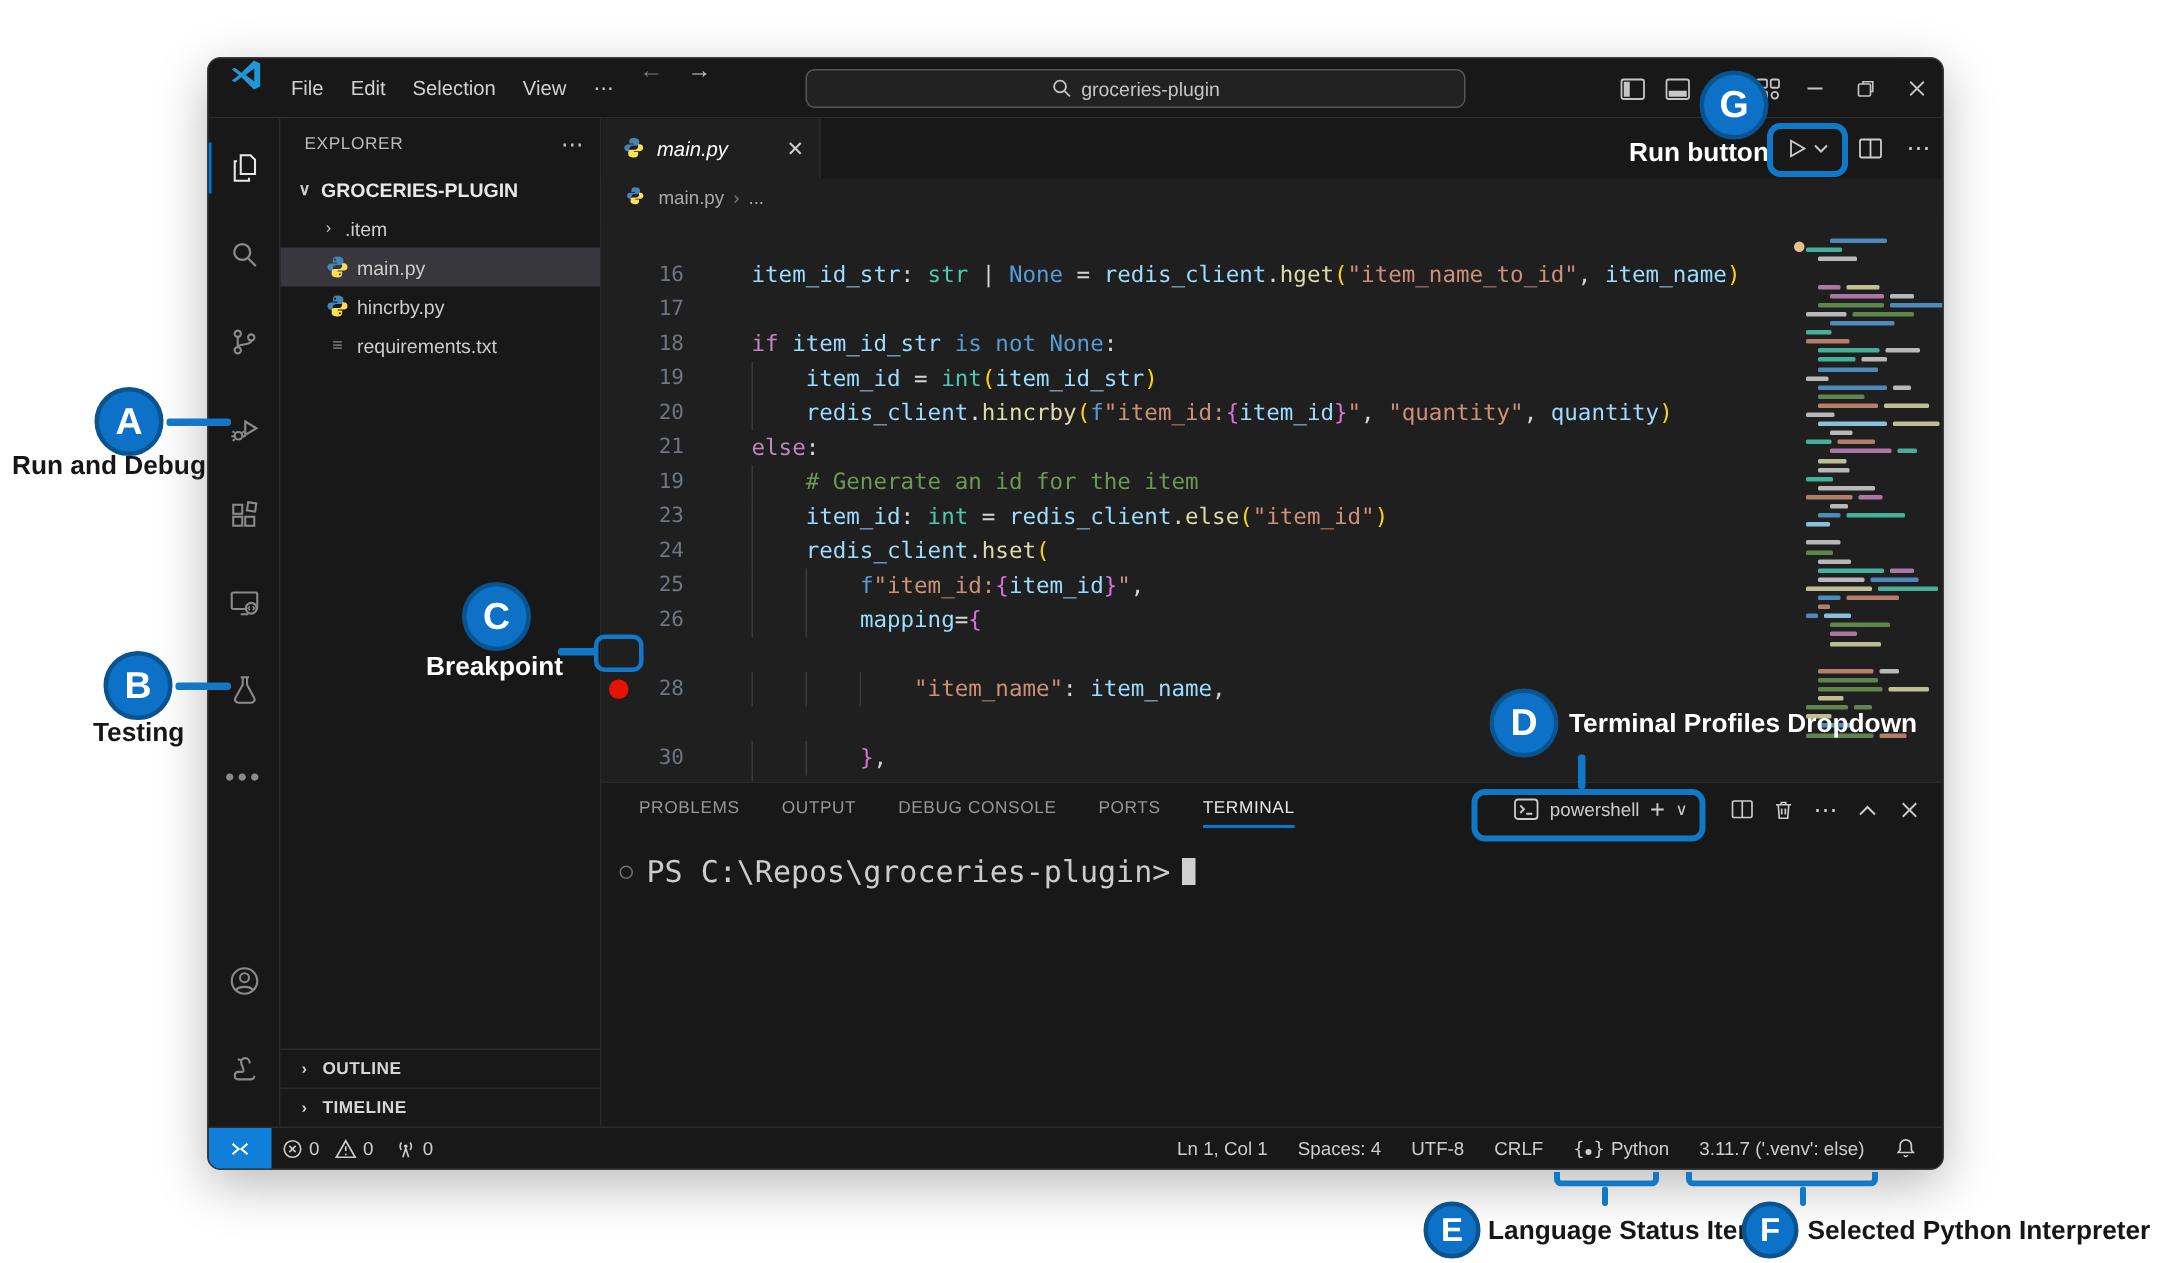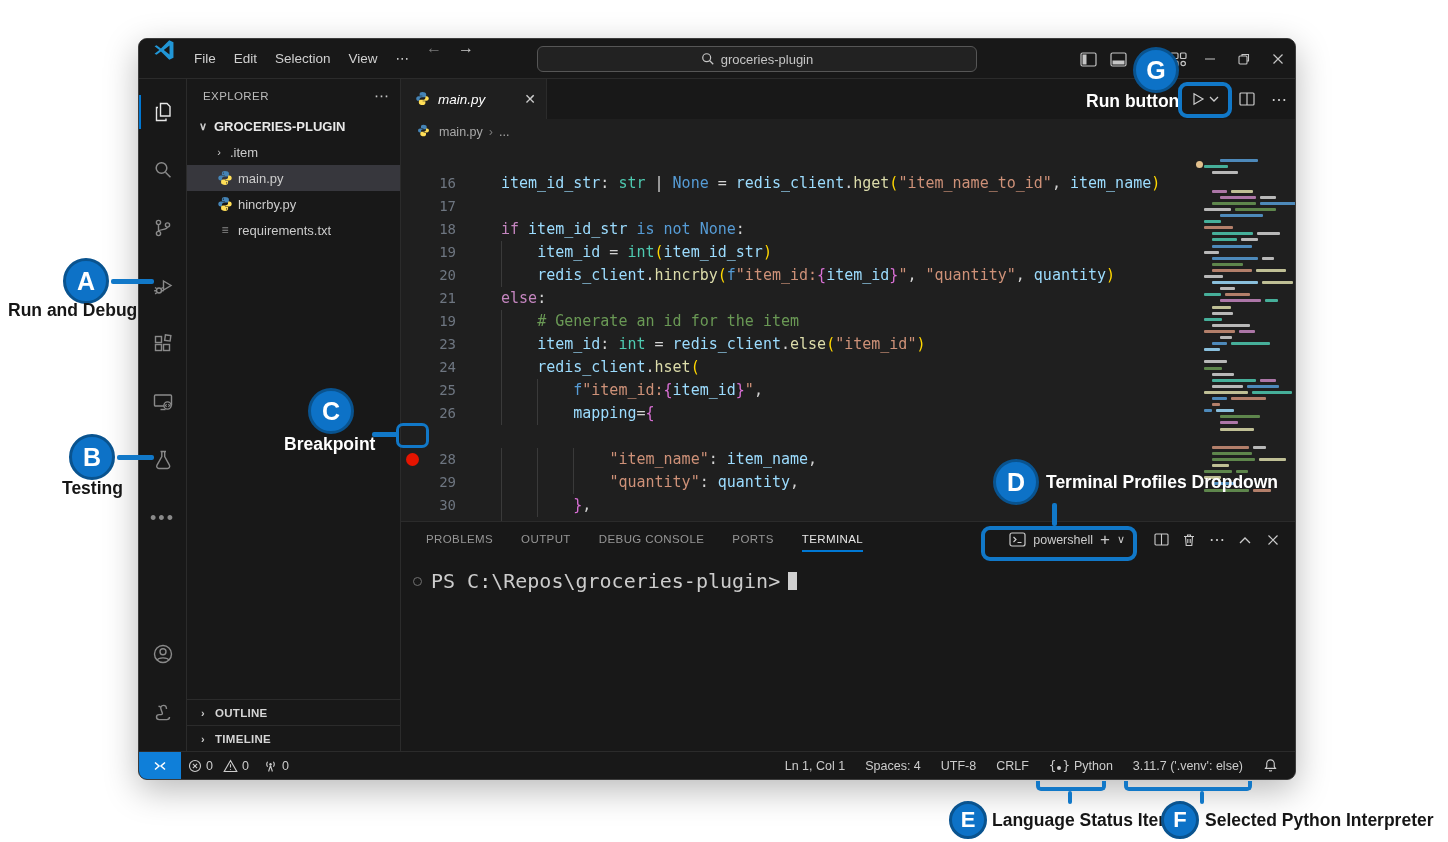--- a/index.html
+++ b/index.html
@@ -402,24 +402,20 @@
             <span class="cl-code"><span class="guide" style="left: 0ch;"></span><span class="guide" style="left: 4ch;"></span>        <span class="tk-b">f</span><span class="tk-s">"item_id:</span><span class="tk-m">{</span><span class="tk-v">item_id</span><span class="tk-m">}</span><span class="tk-s">"</span><span class="tk-p">,</span></span>
           </div>
           <div class="cl" style="top: 235px;">
             <span class="cl-num">26</span>
             <span class="cl-code"><span class="guide" style="left: 0ch;"></span><span class="guide" style="left: 4ch;"></span>        <span class="tk-v">mapping</span><span class="tk-p">=</span><span class="tk-m">{</span></span>
           </div>
           <div class="cl" style="top: 281px;">
             <span class="bp-dot"></span>
             <span class="cl-num">28</span>
             <span class="cl-code"><span class="guide" style="left: 0ch;"></span><span class="guide" style="left: 4ch;"></span><span class="guide" style="left: 8ch;"></span>            <span class="tk-s">"item_name"</span><span class="tk-p">: </span><span class="tk-v">item_name</span><span class="tk-p">,</span></span>
-          </div>
-          <div class="cl" style="top: 304px;">
-            <span class="cl-num">29</span>
-            <span class="cl-code"><span class="guide" style="left: 0ch;"></span><span class="guide" style="left: 4ch;"></span><span class="guide" style="left: 8ch;"></span>            <span class="tk-s">"quantity"</span><span class="tk-p">: </span><span class="tk-v">quantity</span><span class="tk-p">,</span></span>
           </div>
           <div class="cl" style="top: 327px;">
             <span class="cl-num">30</span>
             <span class="cl-code"><span class="guide" style="left: 0ch;"></span><span class="guide" style="left: 4ch;"></span>        <span class="tk-m">}</span><span class="tk-p">,</span></span>
           </div>
           <div class="cl" style="top: 350px;">
             <span class="cl-num">31</span>
             <span class="cl-code"><span class="guide" style="left: 0ch;"></span>    <span class="tk-g">)</span></span>
           </div>
           <div class="minimap" id="minimap">

